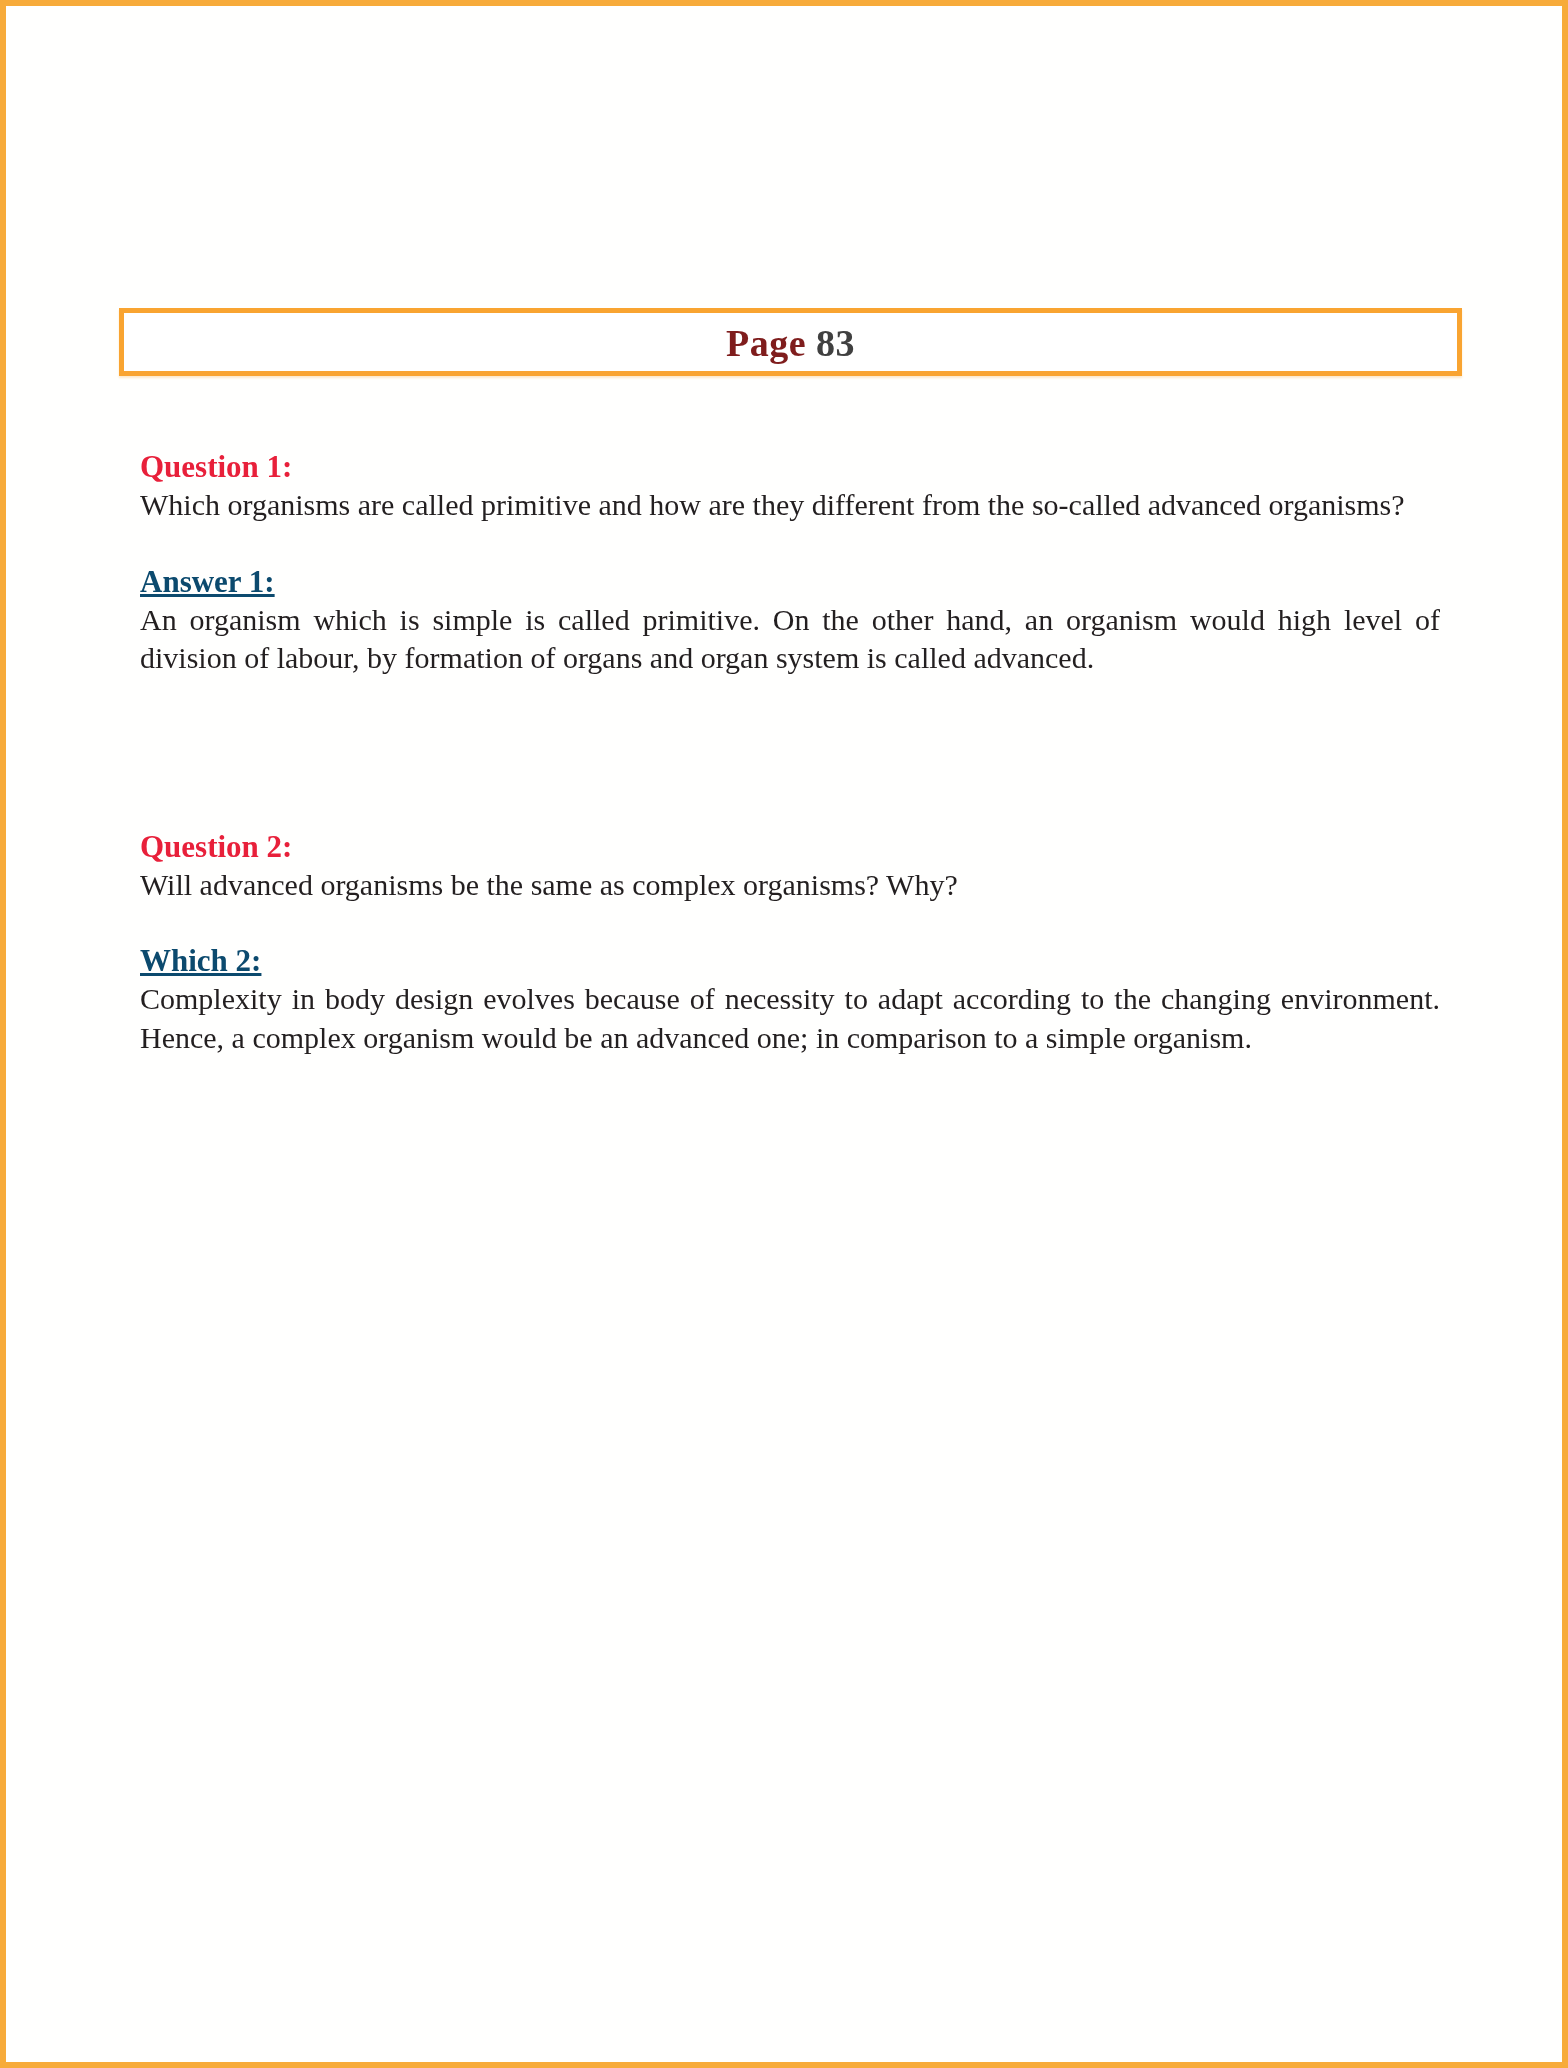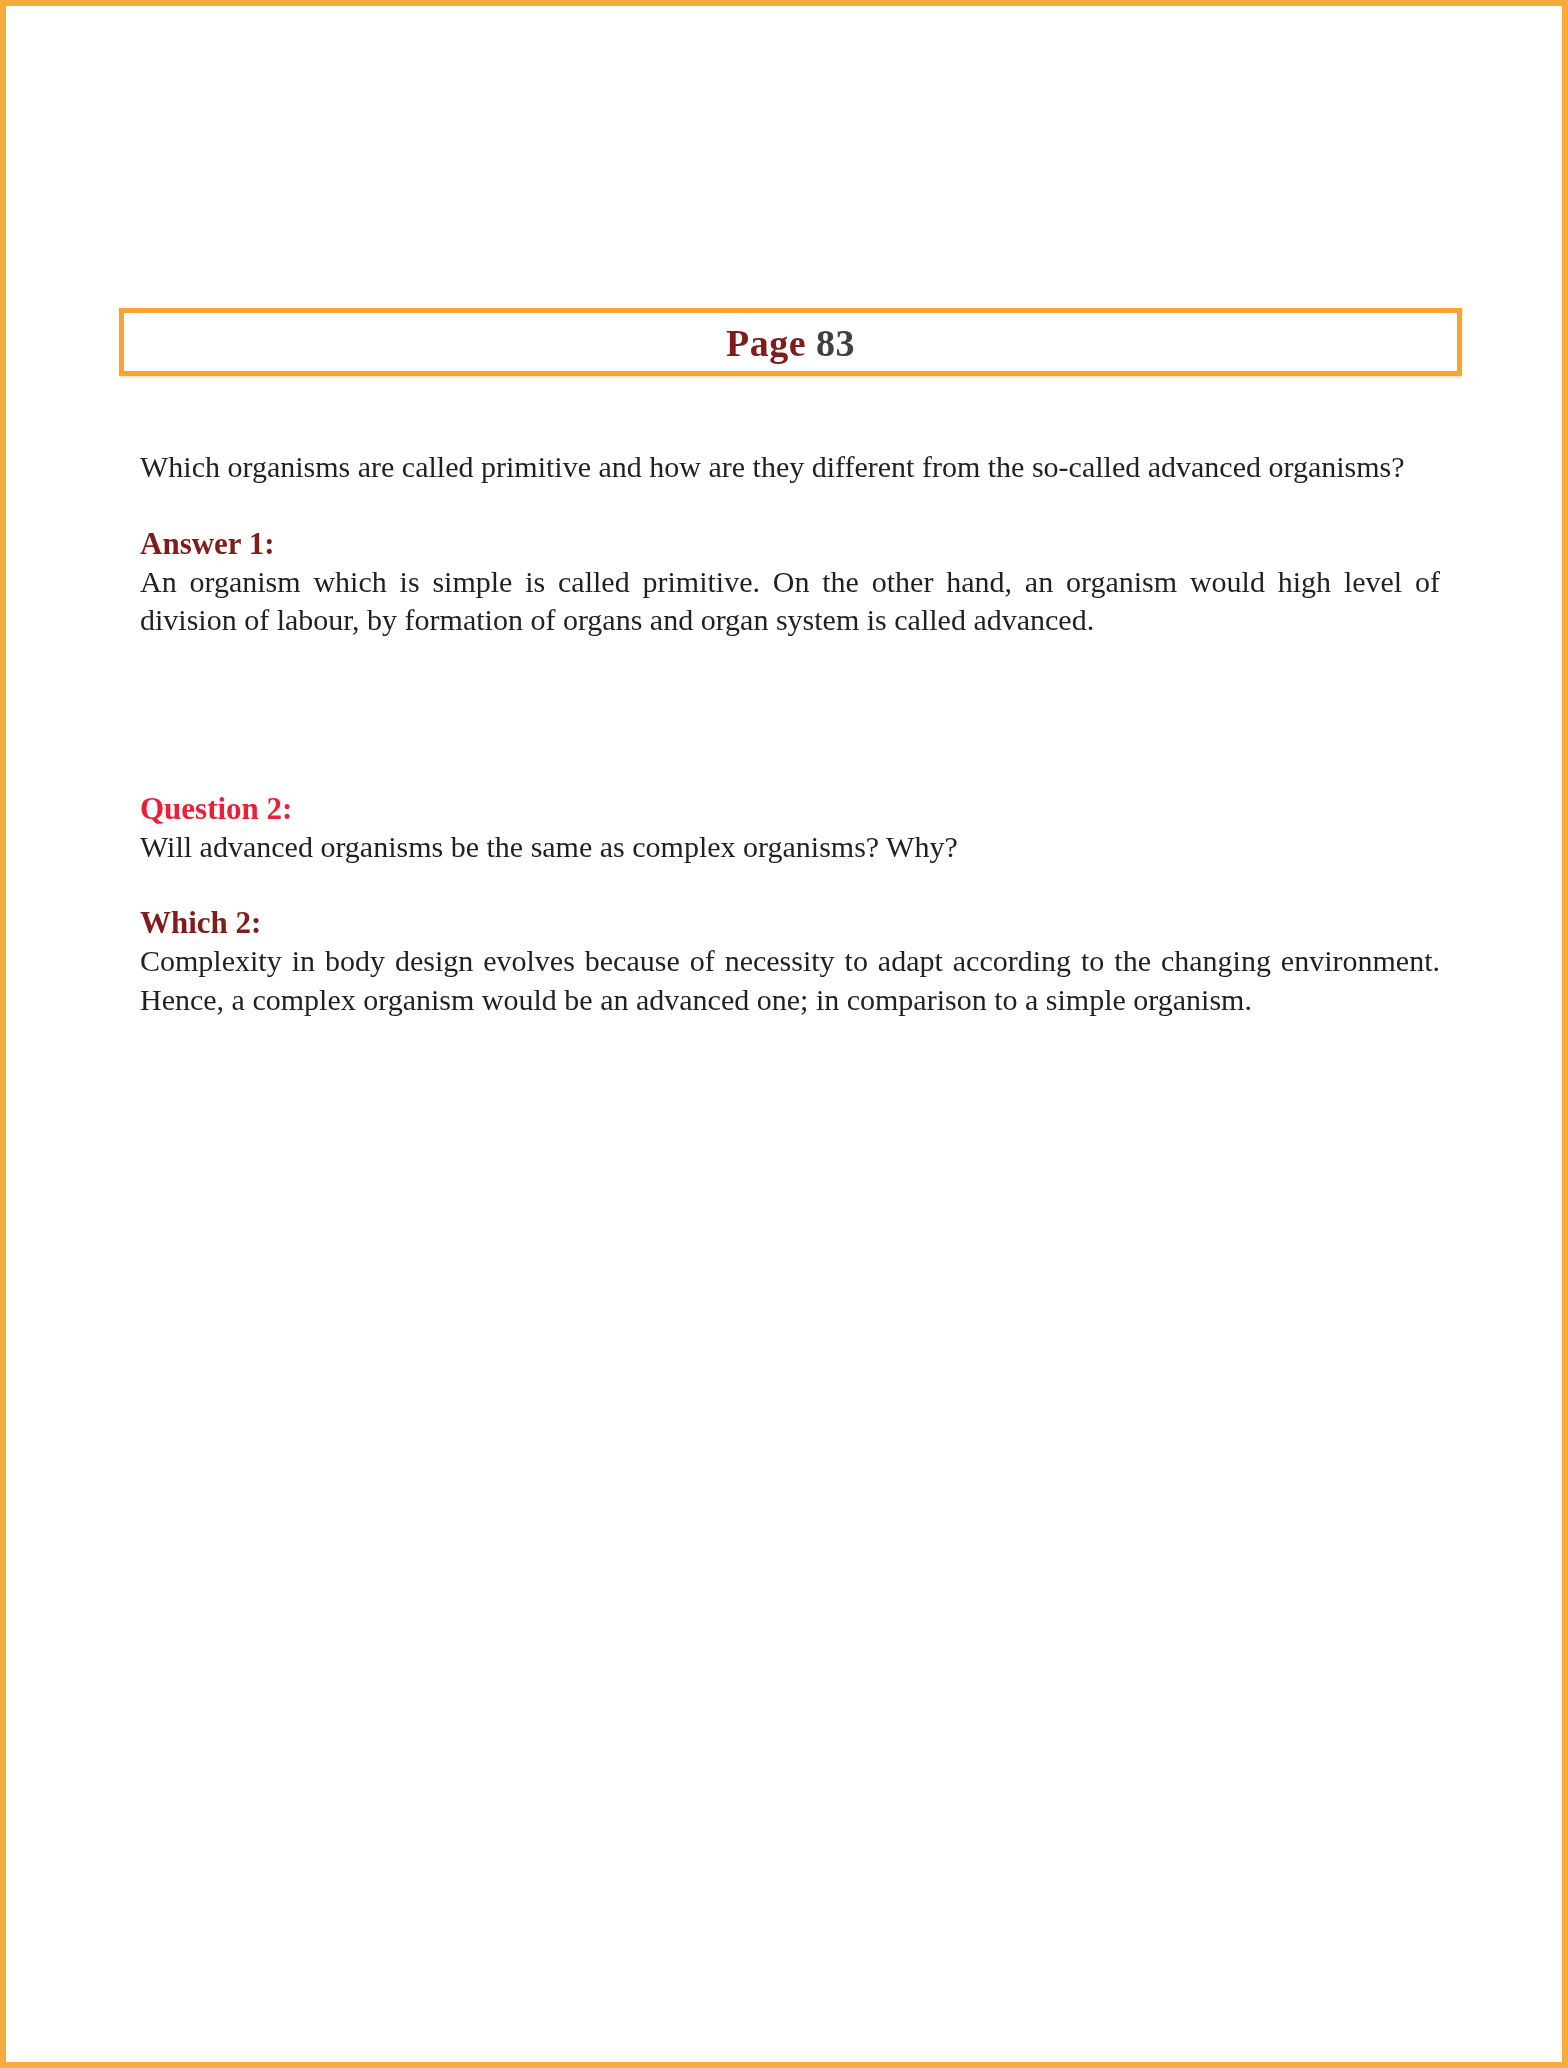--- a/index.html
+++ b/index.html
@@ -60,21 +60,21 @@
       margin: 0;
     }
     .heading {
       font-family: "Liberation Serif", "DejaVu Serif", serif;
       font-weight: bold;
       font-size: 31px;
       line-height: 38px;
       margin: 0;
     }
     .heading.question { color: #e8203a; }
-    .heading.answer { color: #7f1d1d; }
+    .heading.answer { color: #0c4a6e; text-decoration: underline; }
     .body-text {
       font-family: Liberation Serif, serif;
       font-size: 30px;
       line-height: 38.5px;
       color: #231f20;
       text-align: justify;
       margin: 0;
     }
     .gap-small { height: 38px; }
     .gap-large { height: 150px; }
@@ -87,20 +87,21 @@
   <div class="page-title-box">
     <div class="page-title">
       <span class="word">Page</span>
       <span class="num">83</span>
     </div>
   </div>
 
   <div class="content">
 
     <div class="qa-block">
+      <p class="heading question">Question 1:</p>
       <p class="body-text">Which organisms are called primitive and how are they different from the so-called advanced organisms?</p>
       <div class="gap-small"></div>
       <p class="heading answer">Answer 1:</p>
       <p class="body-text">An organism which is simple is called primitive. On the other hand, an organism would high level of division of labour, by formation of organs and organ system is called advanced.</p>
     </div>
 
     <div class="gap-large"></div>
 
     <div class="qa-block">
       <p class="heading question">Question 2:</p>

